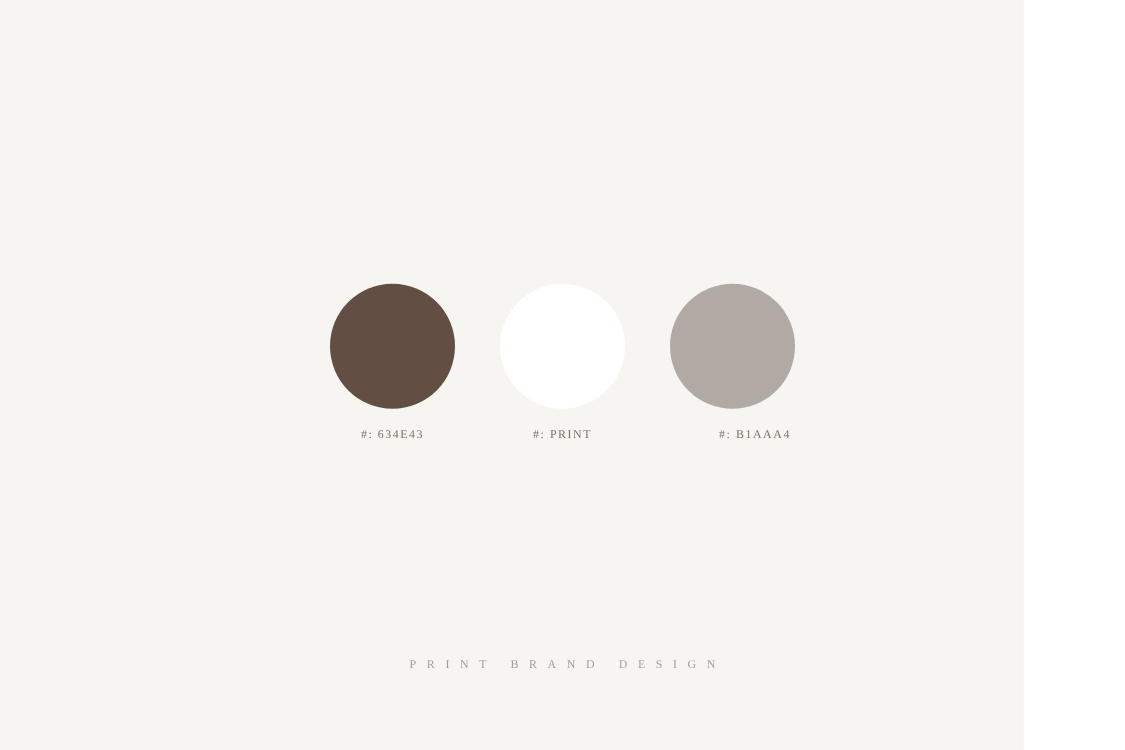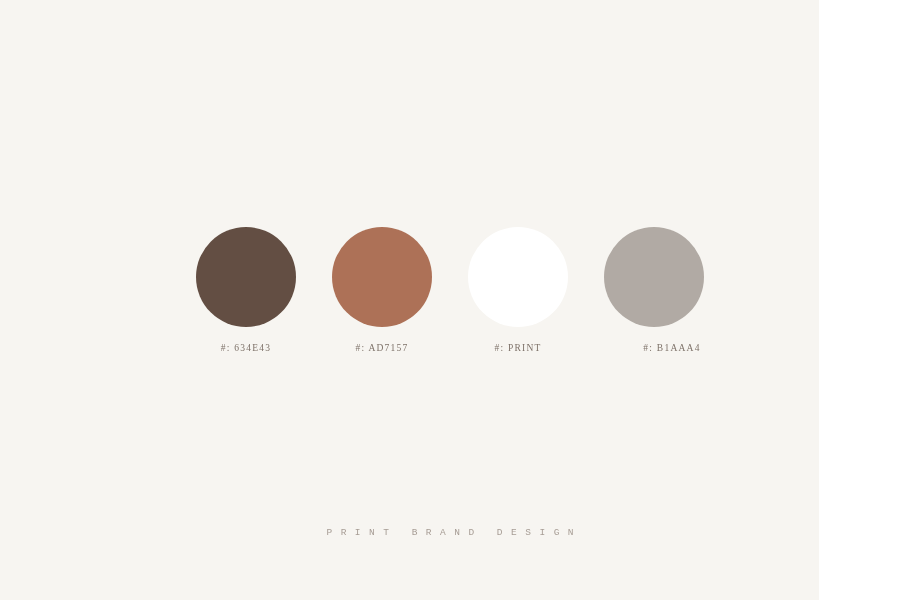--- a/index.html
+++ b/index.html
@@ -56,45 +56,41 @@
     line-height: 1;
   }
 
   
   #footer-wordmark {
     position: absolute;
     left: 0;
     top: 528px;
     width: 900px;
     text-align: center;
-    font-family: Liberation Mono, monospace;
+    font-family: Liberation Serif, serif;
     font-size: 9.5px;
     letter-spacing: 8.5px;
     text-indent: 8.5px;
     color: #a79d95;
     white-space: nowrap;
     line-height: 1;
   }
 </style>
 </head>
 <body>
 
 <div id="board" style="background: rgb(247, 245, 241);">
 
   <div id="swatch-row">
 
     <div class="swatch">
       <div class="swatch-disc" style="background: rgb(99, 78, 67);"></div>
       <div class="swatch-label" style="color: rgb(125, 113, 104);">#:  634E43</div>
     </div>
 
-    <div class="swatch">
-      <div class="swatch-disc" style="background: rgb(173, 113, 87);"></div>
-      <div class="swatch-label" style="color: rgb(125, 113, 104);">#:  AD7157</div>
-    </div>
 
 
     <div class="swatch">
       <div class="swatch-disc" style="background: rgb(255, 255, 255);"></div>
       <div class="swatch-label" style="color: rgb(125, 113, 104);">#:  PRINT</div>
     </div>
 
     <div class="swatch">
       <div class="swatch-disc" style="background: rgb(177, 170, 164);"></div>
       <div class="swatch-label" style="color: rgb(125, 113, 104); margin-left: 36px;">#:  B1AAA4</div>

